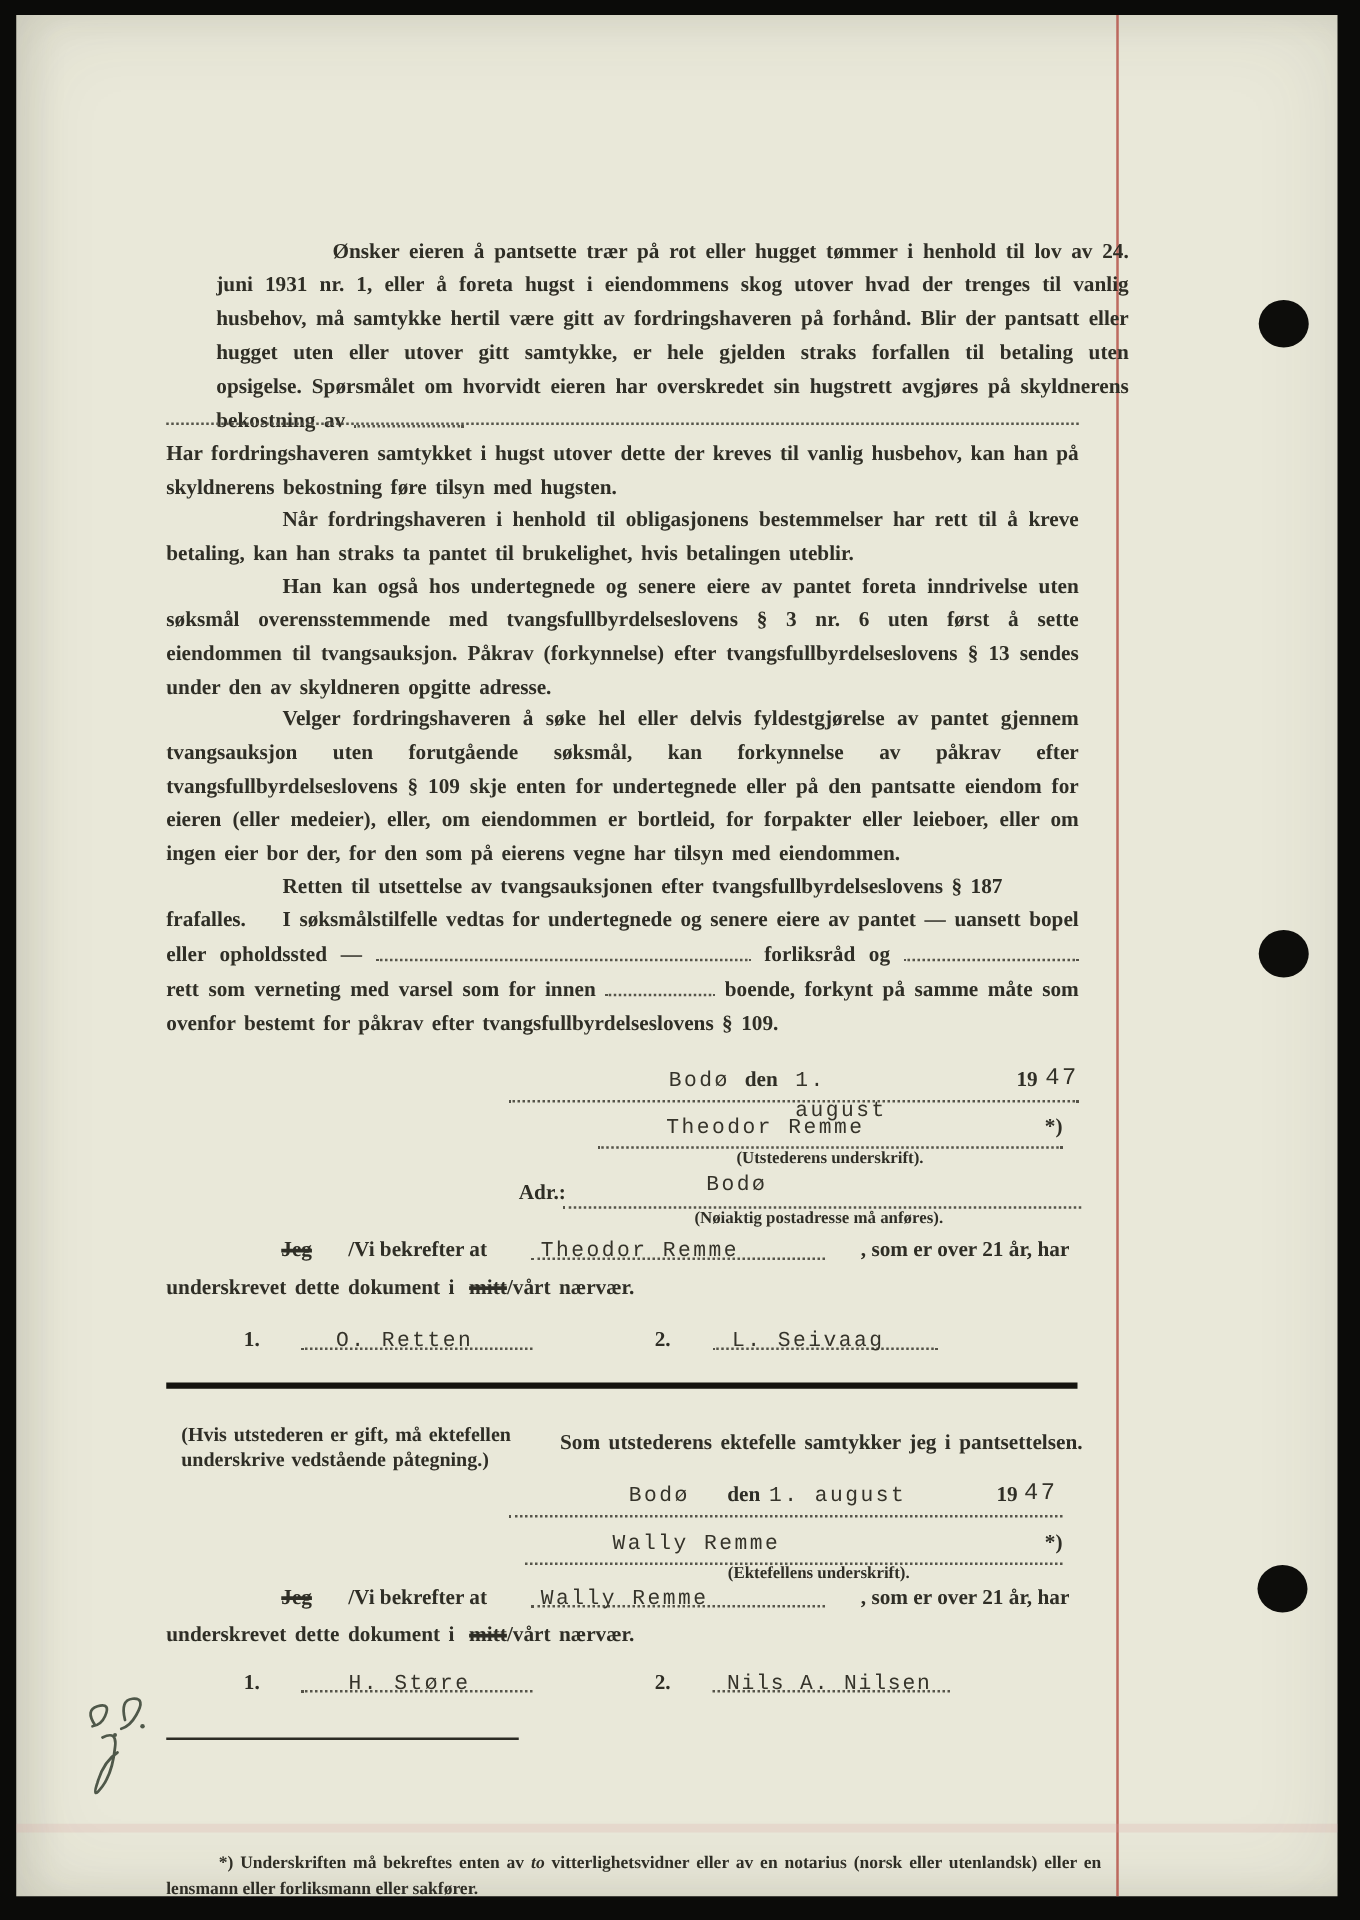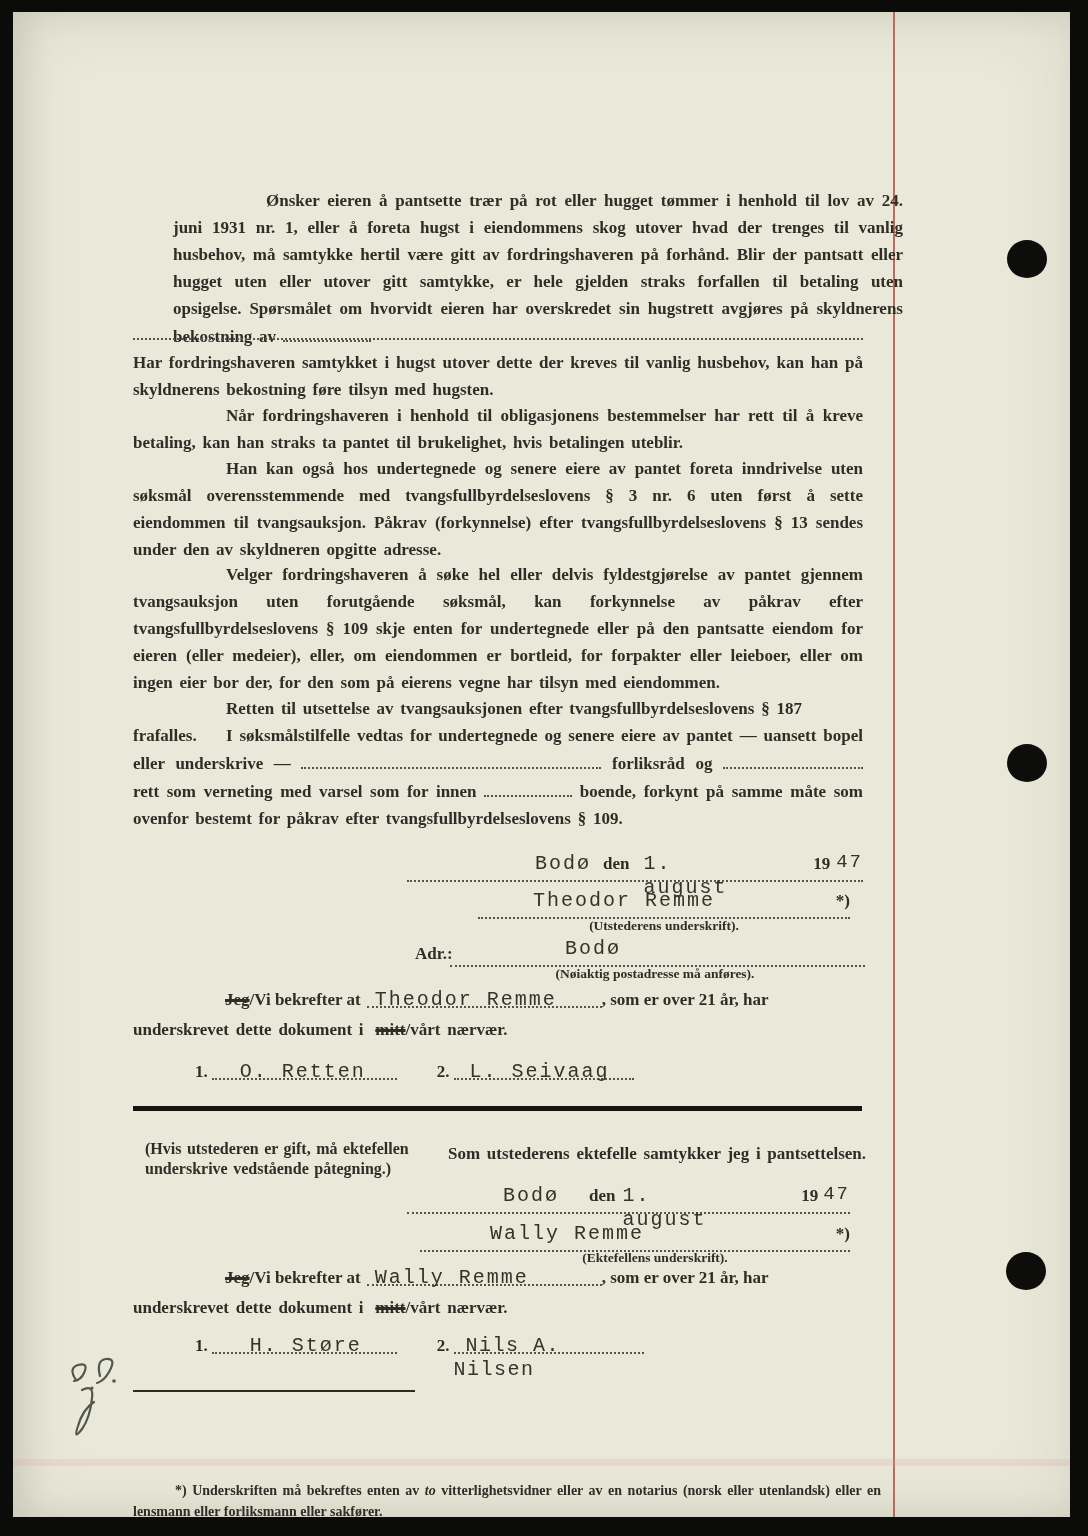--- a/index.html
+++ b/index.html
@@ -26,36 +26,36 @@
     background:rgba(218,165,165,0.22);
   }
   .txt {
     position:absolute; color:#2f2e26; font-weight:bold;
     font-size:17px; line-height:27px; word-spacing:2.5px;
   }
   .just { text-align:justify; }
   .indent { text-indent:93px; }
   .typed {
     font-family:"Liberation Mono","DejaVu Sans Mono",monospace;
-    font-weight:normal; color:#35332a; letter-spacing:2px; font-size:20px;
+    font-weight:normal; color:#35332a; letter-spacing:2px; font-size:17px;
   }
   .typed-year { font-size:19px; position:relative; top:-2px; }
   .struck { text-decoration:line-through; text-decoration-thickness:2.5px; }
   .blank {
     display:inline-block; border-bottom:2px dotted #56544a; height:1.05em;
     vertical-align:baseline;
   }
   .dotrow {
     position:absolute; display:flex; align-items:baseline; height:28px;
     border-bottom:2px dotted #56544a; color:#2f2e26; font-weight:bold;
     font-size:17px; line-height:24px;
   }
   .flowrow {
     position:absolute; display:flex; align-items:baseline; height:28px;
-    color:#2f2e26; font-weight:bold; font-size:17px; line-height:24px;
+    color:#2f2e26; font-weight:bold; font-size:17px; line-height:24px;gap:29px;
   }
   .caption {
     position:absolute; color:#2f2e26; font-weight:bold;
     font-size:13.5px; text-align:center;
   }
   .rule-heavy { position:absolute; height:5px; background:#15140f; }
   .rule-thin  { position:absolute; height:2px; background:#2c2b24; }
   .footnote {
     position:absolute; color:#2f2e26; font-weight:bold;
     font-size:14px; line-height:21px; text-indent:42px; text-align:justify;
@@ -89,21 +89,21 @@
 
   <div class="txt just indent" style="left:133px; top:402px; width:730px;">Når fordringshaveren i henhold til obligasjonens bestemmelser har rett til å kreve betaling, kan han straks ta pantet til brukelighet, hvis betalingen uteblir.</div>
 
   <div class="txt just indent" style="left:133px; top:455px; width:730px;">Han kan også hos undertegnede og senere eiere av pantet foreta inndrivelse uten søksmål overensstemmende med tvangsfullbyrdelseslovens § 3 nr. 6 uten først å sette eiendommen til tvangsauksjon.  Påkrav (forkynnelse) efter tvangsfullbyrdelseslovens § 13 sendes under den av skyldneren opgitte adresse.</div>
 
   <div class="txt just indent" style="left:133px; top:561px; width:730px;">Velger fordringshaveren å søke hel eller delvis fyldestgjørelse av pantet gjennem tvangsauksjon uten forutgående søksmål, kan forkynnelse av påkrav efter tvangsfullbyrdelseslovens § 109 skje enten for undertegnede eller på den pantsatte eiendom for eieren (eller medeier), eller, om eiendommen er bortleid, for forpakter eller leieboer, eller om ingen eier bor der, for den som på eierens vegne har tilsyn med eiendommen.</div>
 
   <div class="txt indent" style="left:133px; top:695px; width:730px;">Retten til utsettelse av tvangsauksjonen efter tvangsfullbyrdelseslovens § 187 frafalles.</div>
 
   <div class="txt just indent" style="left:133px; top:722px; width:730px;">
-    <span>I søksmålstilfelle vedtas for undertegnede og senere eiere av pantet — uansett bopel eller underskrive —</span>
+    <span>I søksmålstilfelle vedtas for undertegnede og senere eiere av pantet — uansett bopel eller opholdssted —</span>
     <span class="blank" style="width:300px;"></span>
     <span>forliksråd og</span>
     <span class="blank" style="width:140px;"></span>
     <span>rett</span>
     <span>som verneting med varsel som for innen</span>
     <span class="blank" style="width:88px;"></span>
     <span>boende, forkynt på samme måte som ovenfor bestemt for påkrav efter tvangsfullbyrdelseslovens § 109.</span>
   </div>
 
   <div class="dotrow" style="left:407px; top:852px; width:456px;">

